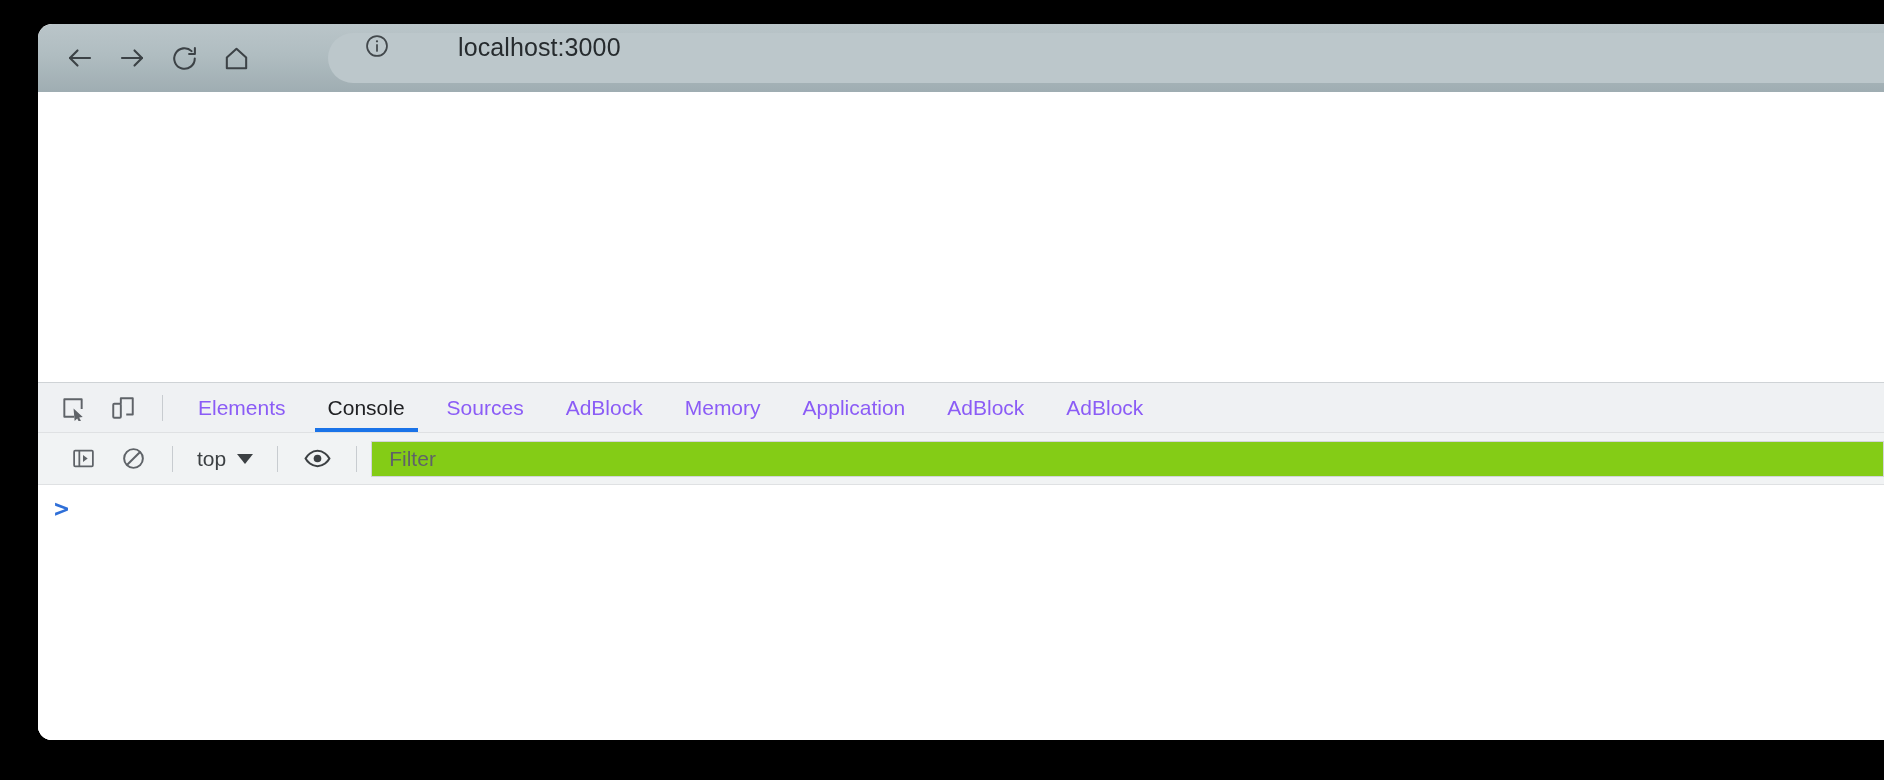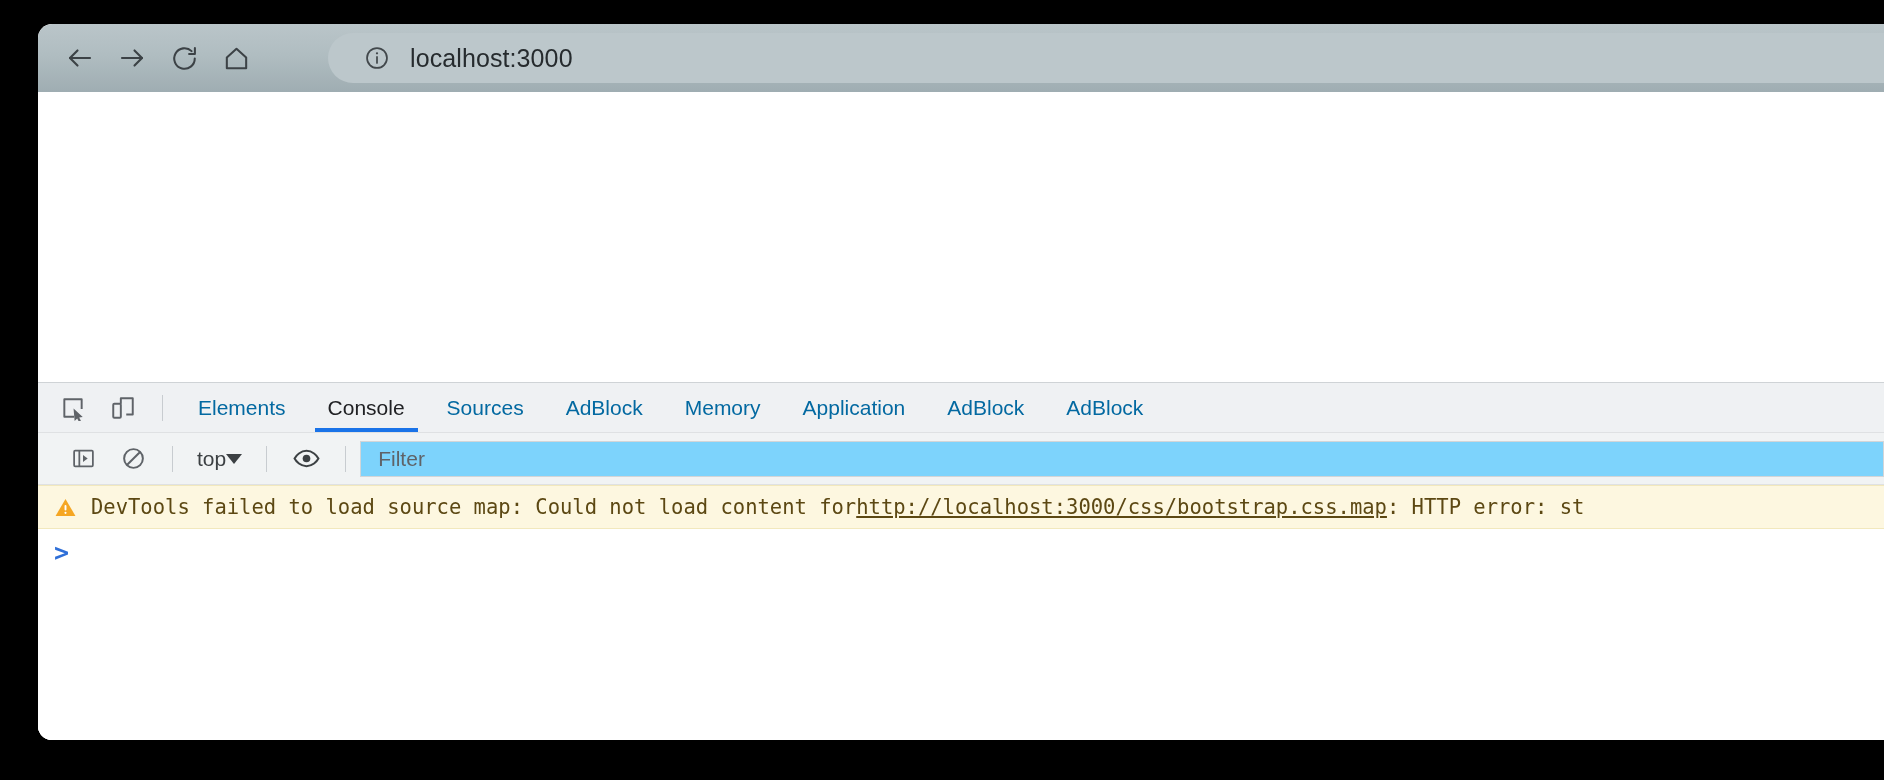--- a/index.html
+++ b/index.html
@@ -40,22 +40,22 @@
 
   .url-pill {
     position:absolute;
     left:290px; top:9px;
     right:0;
     height:50px;
     background:#bcc7cb;
     border-top-left-radius:26px;
     border-bottom-left-radius:26px;
     display:flex;
-    align-items:center;
     padding-left:36px;
+    gap:48px;
   }
   .info-icon { flex:0 0 auto; margin-right:20px; display:flex; }
   .url-text {
     font-size:25px;
     color:#262b2e;
     letter-spacing:.1px;
     white-space:nowrap;
   }
 
   
@@ -85,21 +85,21 @@
     width:1px; height:26px;
     background:#c8ccd0;
     align-self:center;
     margin:0 14px;
     flex:0 0 auto;
   }
   .dt-tab {
     display:flex; align-items:center; gap:9px;
     padding:0 21px;
     font-size:21px;
-    color:#0369a1;
+    color:#8b5cf6;
     position:relative;
     flex:0 0 auto;
   }
   .dt-tab.active { color:#202124; }
   .dt-tab.active::after {
     content:"";
     position:absolute;
     left:8px; right:8px; bottom:0;
     height:4px;
     background:#1a73e8;
@@ -108,36 +108,36 @@
   
   .dt-console-bar {
     height:52px;
     background:#f1f3f4;
     border-bottom:1px solid #dfe1e3;
     display:flex;
     align-items:center;
     padding-left:10px;
   }
   .ctx-select {
-    display:flex; align-items:center; 
+    display:flex; align-items:center; gap:11px;
     font-size:21px; color:#3c4043;
     padding:0 10px;
     flex:0 0 auto;
   }
   .caret-down {
     width:0; height:0;
     border-left:8px solid transparent;
     border-right:8px solid transparent;
     border-top:10px solid #3c4043;
   }
   .filter-input {
     flex:1 1 auto;
     height:36px;
     margin-right:0;
-    background:#7dd3fc;
+    background:#84cc16;
     border:1px solid #d2d5d8;
     display:flex; align-items:center;
     padding-left:17px;
     font-size:21px;
     color:#5f6368;
   }
 
   
   .console-body { background:#fff; height:266px; }
   .warn-row {
@@ -300,31 +300,19 @@
 
       <div class="dt-sep"></div>
 
       <div class="filter-input">
         <span>Filter</span>
       </div>
     </div>
 
     <div class="console-body">
 
-      <div class="warn-row">
-        <span class="warn-icon">
-          <svg width="23" height="23" viewBox="0 0 24 24">
-            <path d="M12 3.2 22.4 20.8H1.6z" fill="#f5a623"></path>
-            <rect x="11" y="9.4" width="2" height="5.6" rx="1" fill="#fff"></rect>
-            <circle cx="12" cy="17.6" r="1.15" fill="#fff"></circle>
-          </svg>
-        </span>
-        <span>DevTools failed to load source map: Could not load content for </span>
-          <span class="warn-link">http://localhost:3000/css/bootstrap.css.map</span>
-          <span>: HTTP error: st</span>
-      </div>
 
       <div class="prompt-row">
         <span class="prompt-caret">&gt;</span>
       </div>
     </div>
   </div>
 </div>
 
 </body></html>

